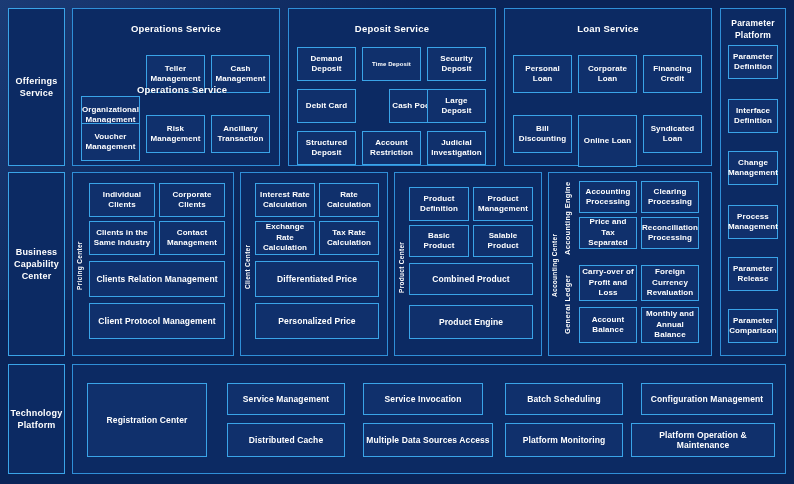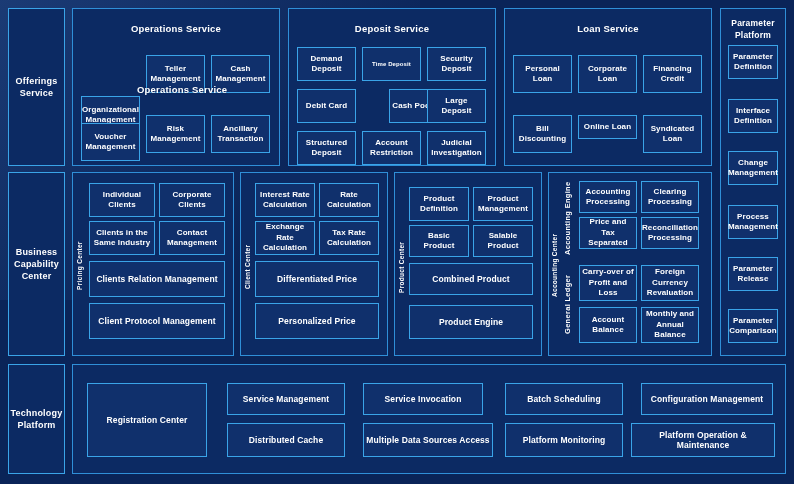--- a/index.html
+++ b/index.html
@@ -113,21 +113,21 @@
     <div class="cell" style="left:73px;top:122px;width:59px;height:34px;">Account Restriction</div>
     <div class="cell" style="left:138px;top:122px;width:59px;height:34px;">Judicial Investigation</div>
   </div>
 
   <div class="panel" style="left:504px;top:8px;width:208px;height:158px;padding-left:44px;">
     <div class="panel-title" style="top:14px;">Loan Service</div>
     <div class="cell" style="left:8px;top:46px;width:59px;height:38px;">Personal Loan</div>
     <div class="cell" style="left:73px;top:46px;width:59px;height:38px;">Corporate Loan</div>
     <div class="cell" style="left:138px;top:46px;width:59px;height:38px;">Financing Credit</div>
     <div class="cell" style="left:8px;top:106px;width:59px;height:38px;">Bill Discounting</div>
-    <div class="cell" style="left:73px;top:106px;width:59px;height:24px;">Online Loan</div>
+    <div class="cell" style="left:73px;top:106px;width:59px;height:52px;">Online Loan</div>
     <div class="cell" style="left:138px;top:106px;width:59px;height:38px;">Syndicated Loan</div>
   </div>
 
   <div class="panel" style="left:720px;top:8px;width:66px;height:348px;">
     <div class="panel-title" style="top:8px;font-size:8.5px;line-height:12px;">Parameter Platform</div>
     <div class="cell" style="left:7px;top:36px;width:50px;height:34px;">Parameter Definition</div>
     <div class="cell" style="left:7px;top:90px;width:50px;height:34px;">Interface Definition</div>
     <div class="cell" style="left:7px;top:142px;width:50px;height:34px;">Change Management</div>
     <div class="cell" style="left:7px;top:196px;width:50px;height:34px;">Process Management</div>
     <div class="cell" style="left:7px;top:248px;width:50px;height:34px;">Parameter Release</div>

